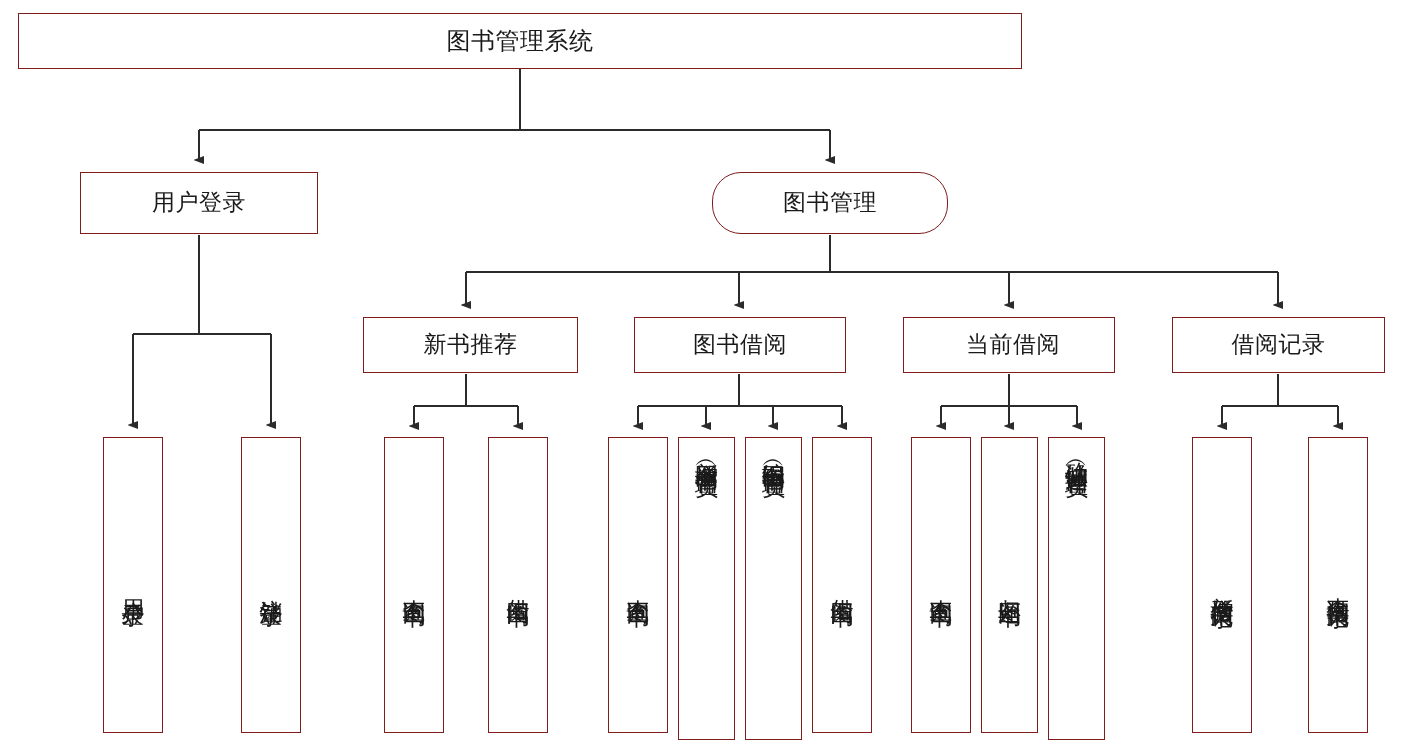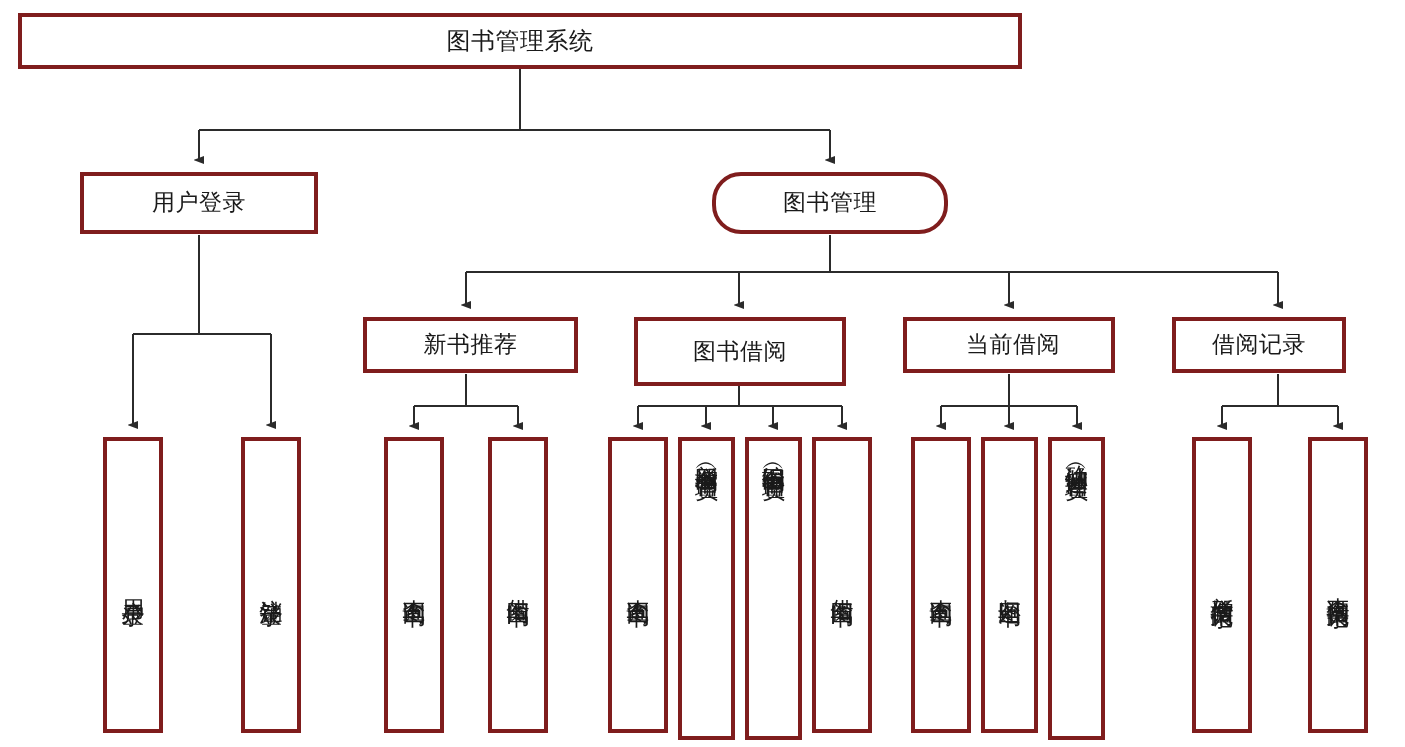--- a/index.html
+++ b/index.html
@@ -23,21 +23,21 @@
     left: 0;
     top: 0;
     width: 1405px;
     height: 747px;
     pointer-events: none;
   }
   .node {
     position: absolute;
     box-sizing: border-box;
     background: #ffffff;
-    border: 4px solid #7f1d1d;
+    border: 1px solid #7f1d1d;
     display: flex;
     align-items: center;
     justify-content: center;
     color: #1a1a1a;
   }
   .node .label {
     display: block;
     text-align: center;
     line-height: 1.18;
     white-space: pre;
@@ -141,27 +141,27 @@
   <div class="node horizontal" style="left:80px; top:172px; width:238px; height:62px;">
     <span class="label">用户登录</span>
   </div>
   <div class="node horizontal" style="left:712px; top:172px; width:236px; height:62px;border-radius:29px;">
     <span class="label">图书管理</span>
   </div>
 
   <div class="node horizontal" style="left:363px; top:317px; width:215px; height:56px;">
     <span class="label">新书推荐</span>
   </div>
-  <div class="node horizontal" style="left:634px; top:317px; width:212px; height:69px;">
+  <div class="node horizontal" style="left:634px; top:317px; width:212px; height:56px;">
     <span class="label">图书借阅</span>
   </div>
   <div class="node horizontal" style="left:903px; top:317px; width:212px; height:56px;padding-left:8px;">
     <span class="label">当前借阅</span>
   </div>
-  <div class="node horizontal" style="left:1172px; top:317px; width:174px; height:56px;">
+  <div class="node horizontal" style="left:1172px; top:317px; width:213px; height:56px;">
     <span class="label">借阅记录</span>
   </div>
 
   <div class="node vertical centered" style="left:103px; top:437px; width:60px; height:296px;">
     <span class="label">用户登录</span>
   </div>
   <div class="node vertical centered" style="left:241px; top:437px; width:60px; height:296px;">
     <span class="label">注销登录</span>
   </div>
 

